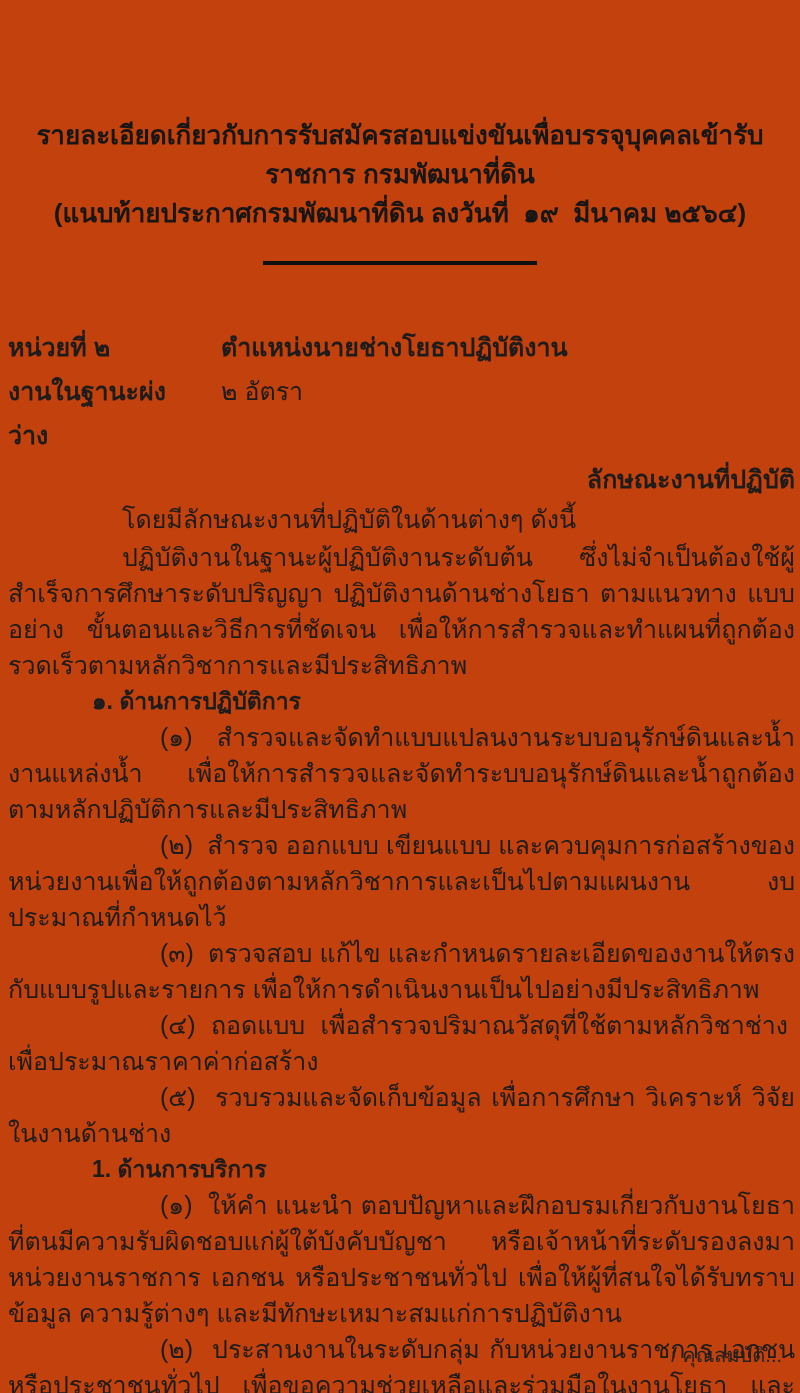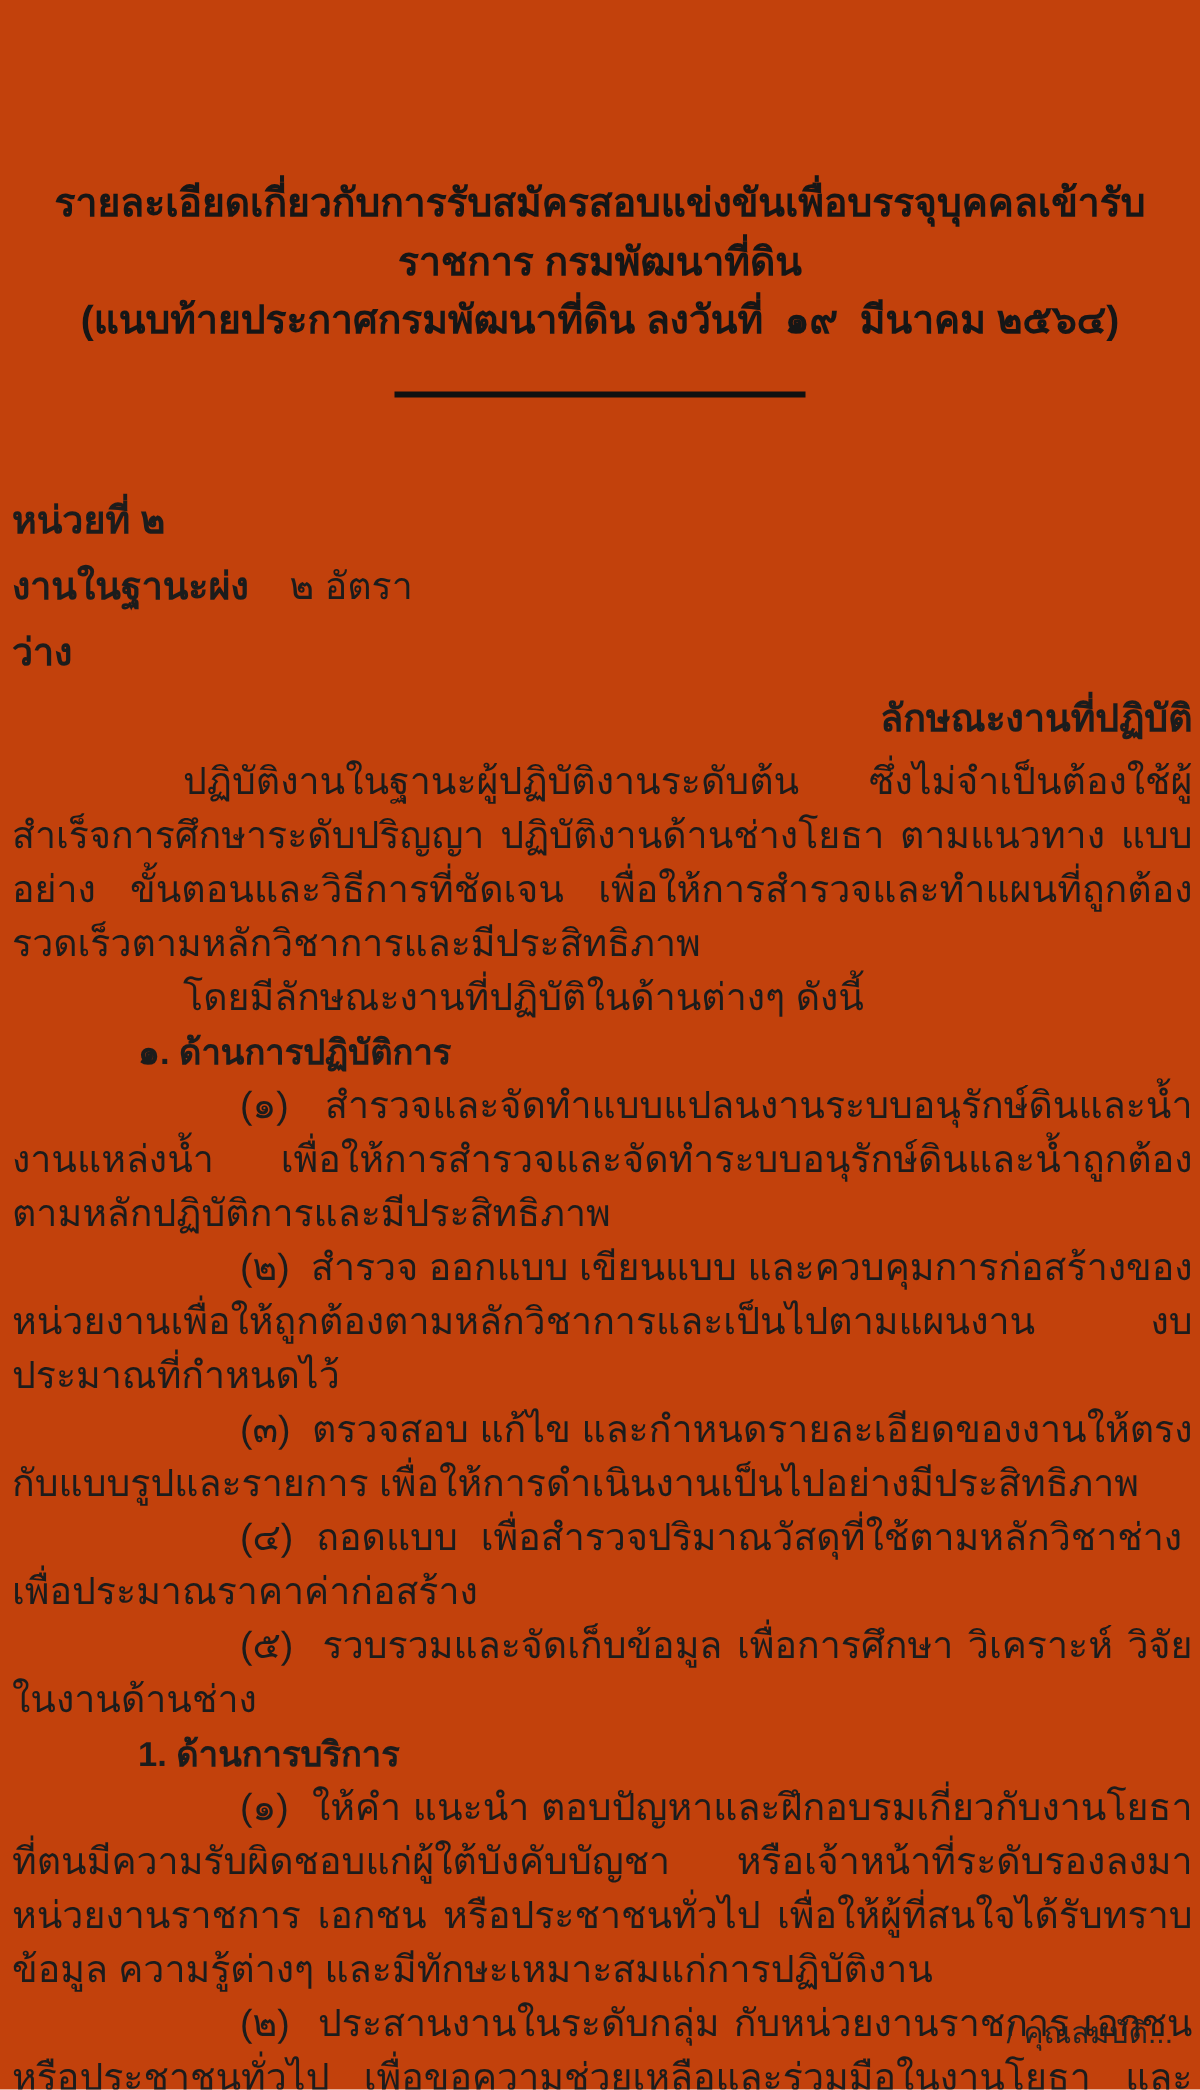--- a/index.html
+++ b/index.html
@@ -43,20 +43,21 @@
     padding: 0 5px 0 8px;
     font-size: 25px;
     line-height: 36px;
     text-align: justify;
     color: #1c1c1c;
   }
   .info-row {
     display: flex;
     line-height: 44px;
     text-align: left;
+    gap: 28px;
   }
   .info-label {
     width: 185px;
     flex: 0 0 185px;
     font-weight: 700;
   }
   .info-value-bold {
     font-weight: 700;
   }
   .section-title {
@@ -105,32 +106,33 @@
   <header class="doc-header">
     <div class="title-line">รายละเอียดเกี่ยวกับการรับสมัครสอบแข่งขันเพื่อบรรจุบุคคลเข้ารับราชการ กรมพัฒนาที่ดิน</div>
     <div class="title-line">(แนบท้ายประกาศกรมพัฒนาที่ดิน ลงวันที่&nbsp; ๑๙&nbsp; มีนาคม ๒๕๖๔)</div>
     <div class="divider"></div>
   </header>
 
   <main class="doc-body">
 
     <div class="info-row">
       <span class="info-label">หน่วยที่ ๒</span>
+      <span class="info-value-bold">ตำแหน่งนายช่างโยธาปฏิบัติงาน</span>
     </div>
 
     <div class="info-row">
       <span class="info-label">งานในฐานะผ่งว่าง</span>
       <span>๒ อัตรา</span>
     </div>
 
     <div class="section-title">ลักษณะงานที่ปฏิบัติ</div>
 
+    <p class="para lead">โดยมีลักษณะงานที่ปฏิบัติในด้านต่างๆ ดังนี้</p>
+
     <p class="para intro">ปฏิบัติงานในฐานะผู้ปฏิบัติงานระดับต้น ซึ่งไม่จำเป็นต้องใช้ผู้สำเร็จการศึกษาระดับปริญญา ปฏิบัติงานด้านช่างโยธา ตามแนวทาง แบบอย่าง ขั้นตอนและวิธีการที่ชัดเจน เพื่อให้การสำรวจและทำแผนที่ถูกต้องรวดเร็วตามหลักวิชาการและมีประสิทธิภาพ</p>
-
-    <p class="para lead">โดยมีลักษณะงานที่ปฏิบัติในด้านต่างๆ ดังนี้</p>
 
     <h3 class="duty-heading">๑. ด้านการปฏิบัติการ</h3>
 
     <p class="para duty-item">(๑)&nbsp; สำรวจและจัดทำแบบแปลนงานระบบอนุรักษ์ดินและน้ำ งานแหล่งน้ำ เพื่อให้การสำรวจและจัดทำระบบอนุรักษ์ดินและน้ำถูกต้องตามหลักปฏิบัติการและมีประสิทธิภาพ</p>
     <p class="para duty-item">(๒)&nbsp; สำรวจ ออกแบบ เขียนแบบ และควบคุมการก่อสร้างของหน่วยงานเพื่อให้ถูกต้องตามหลักวิชาการและเป็นไปตามแผนงาน งบประมาณที่กำหนดไว้</p>
     <p class="para duty-item">(๓)&nbsp; ตรวจสอบ แก้ไข และกำหนดรายละเอียดของงานให้ตรงกับแบบรูปและรายการ เพื่อให้การดำเนินงานเป็นไปอย่างมีประสิทธิภาพ</p>
     <p class="para duty-item">(๔)&nbsp; ถอดแบบ&nbsp; เพื่อสำรวจปริมาณวัสดุที่ใช้ตามหลักวิชาช่าง&nbsp; เพื่อประมาณราคาค่าก่อสร้าง</p>
     <p class="para duty-item">(๕)&nbsp; รวบรวมและจัดเก็บข้อมูล เพื่อการศึกษา วิเคราะห์ วิจัยในงานด้านช่าง</p>
 
     <h3 class="duty-heading">1. ด้านการบริการ</h3>

